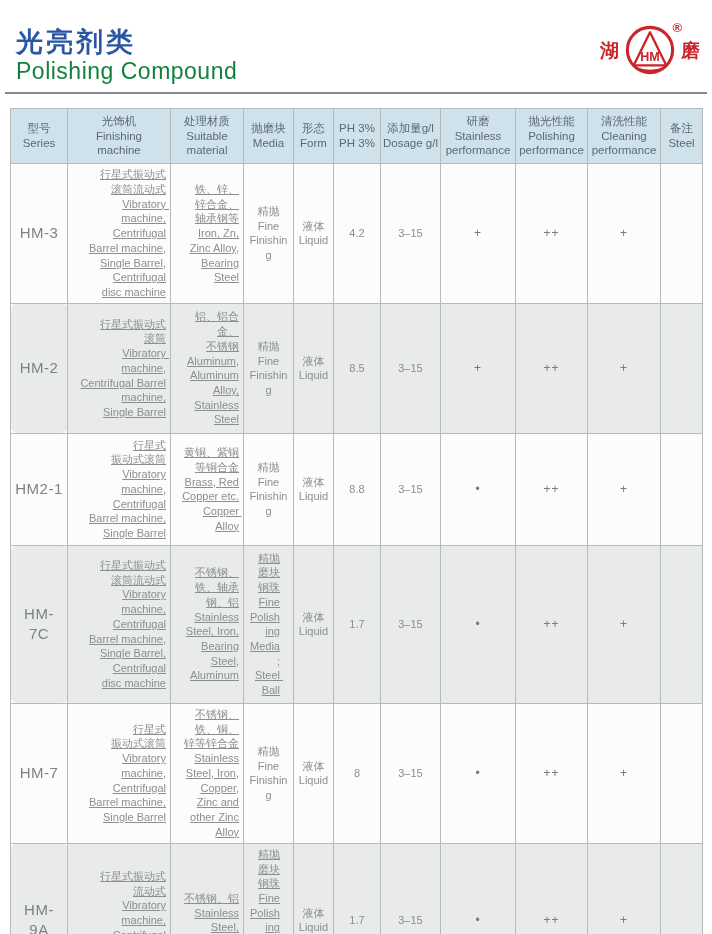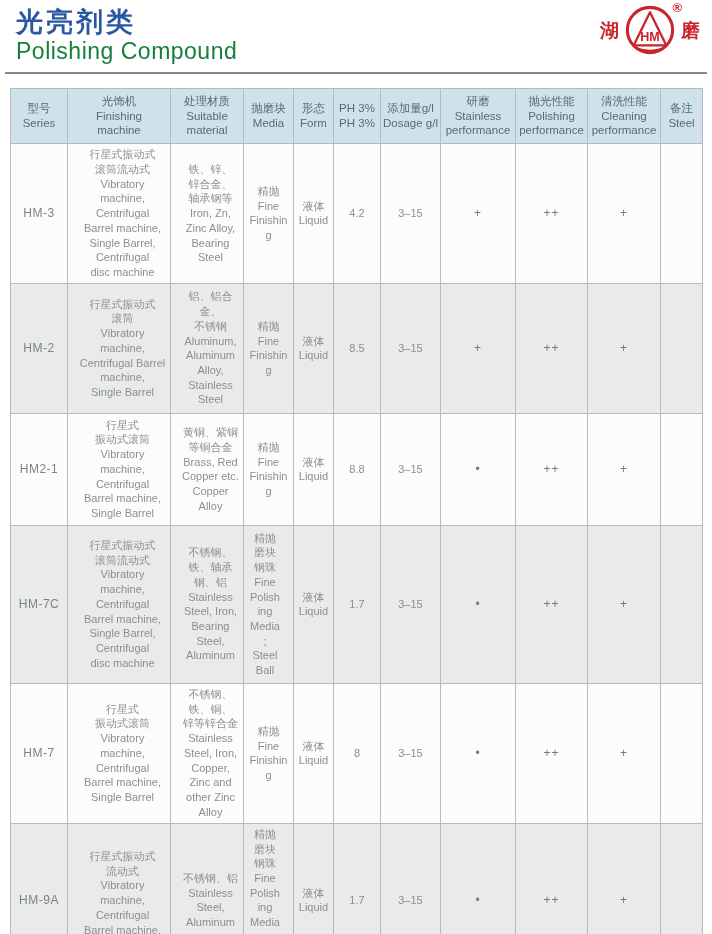--- a/index.html
+++ b/index.html
@@ -1,21 +1,21 @@
 <!DOCTYPE html>
 <html><head>
 <meta charset="utf-8">
 <style>
   html,body{margin:0;padding:0;}
   body{
     width:712px;height:934px;background:#ffffff;
     font-family:"Liberation Sans","DejaVu Sans",sans-serif;
     position:relative;overflow:hidden;
   }
-  .header{position:relative;height:64px;padding:8px 0 0 16px;box-sizing:border-box;}
+  .header{position:relative;height:64px;padding:8px 0 0 16px;box-sizing:border-box;margin-top:20px;}
   .title-cn{font-size:27px;font-weight:bold;color:#2a56a3;letter-spacing:3px;line-height:1.1;}
   .title-en{font-size:23px;font-weight:normal;color:#15803d;letter-spacing:0.5px;line-height:1.15;}
   .logo{position:absolute;top:4px;right:12px;display:flex;align-items:center;gap:5px;color:#c9252b;}
   .logo-char{font-size:19px;font-weight:bold;line-height:1;}
   .emblem{width:52px;height:52px;display:block;}
   .reg{position:absolute;top:-4px;right:18px;font-size:13px;font-weight:bold;color:#c9252b;}
   .rule{height:2px;background:#87898b;margin:8px 5px 0 5px;}
 
   table{
     border-collapse:collapse;table-layout:fixed;
@@ -37,23 +37,23 @@
     font-size:11px;color:#8b8f91;line-height:1.34;padding:3px 4px;box-sizing:border-box;
   }
   tbody tr:nth-child(odd) td{background:#fcfcfc;}
   tbody tr:nth-child(even) td{background:#e9eaea;}
   tbody tr:nth-child(1){height:118px;}
   tbody tr:nth-child(2){height:130px;}
   tbody tr:nth-child(3){height:112px;}
   tbody tr:nth-child(4){height:158px;}
   tbody tr:nth-child(5){height:140px;}
   tbody tr:nth-child(6){height:127px;}
-  td.left{text-align:center;padding-left:11px;}
+  td.left{text-align:right;padding-left:11px;text-decoration:underline;}
   td.media.left{padding-left:6px;padding-right:13px;}
-  td.series{font-size:12px;color:#7d8285;letter-spacing:0.5px;}
+  td.series{font-size:15px;color:#7d8285;letter-spacing:0.5px;border-radius:7px;}
   td.perf{font-size:12px;letter-spacing:1px;color:#77797b;}
 </style>
 </head>
 <body>
 
 <div class="page">
 
   <div class="header">
     <div class="titles">
       <div class="title-cn">光亮剂类</div>

